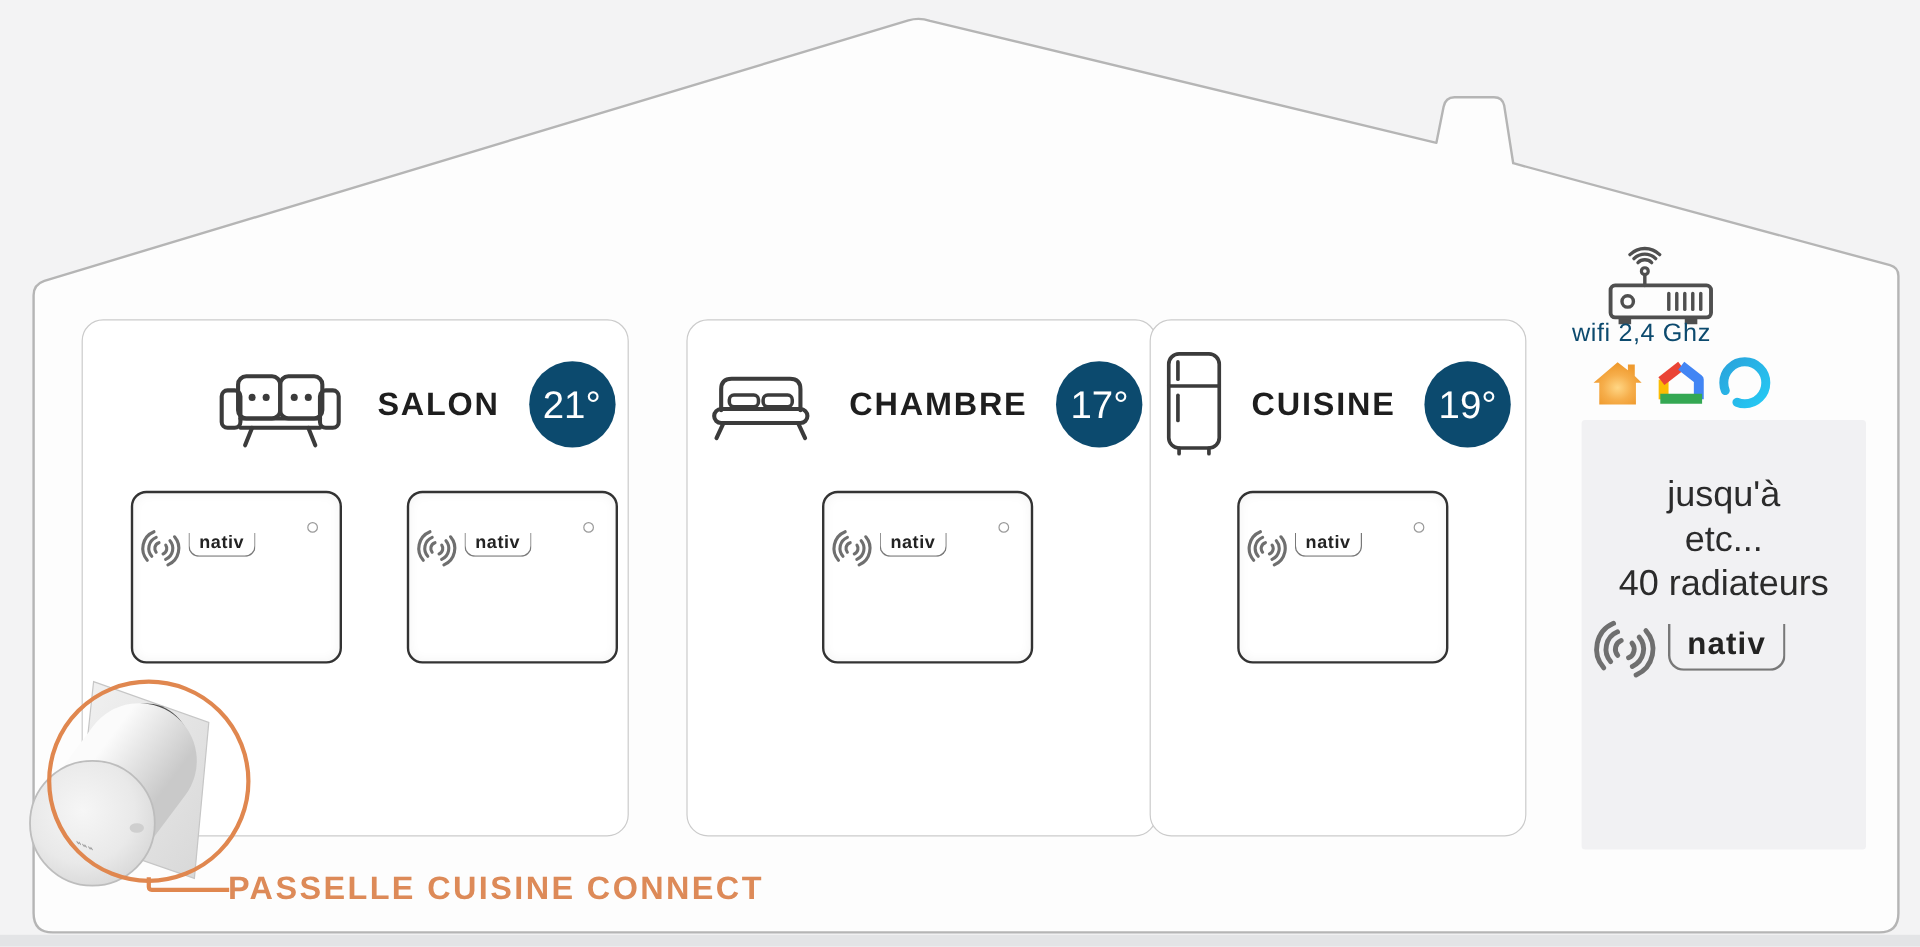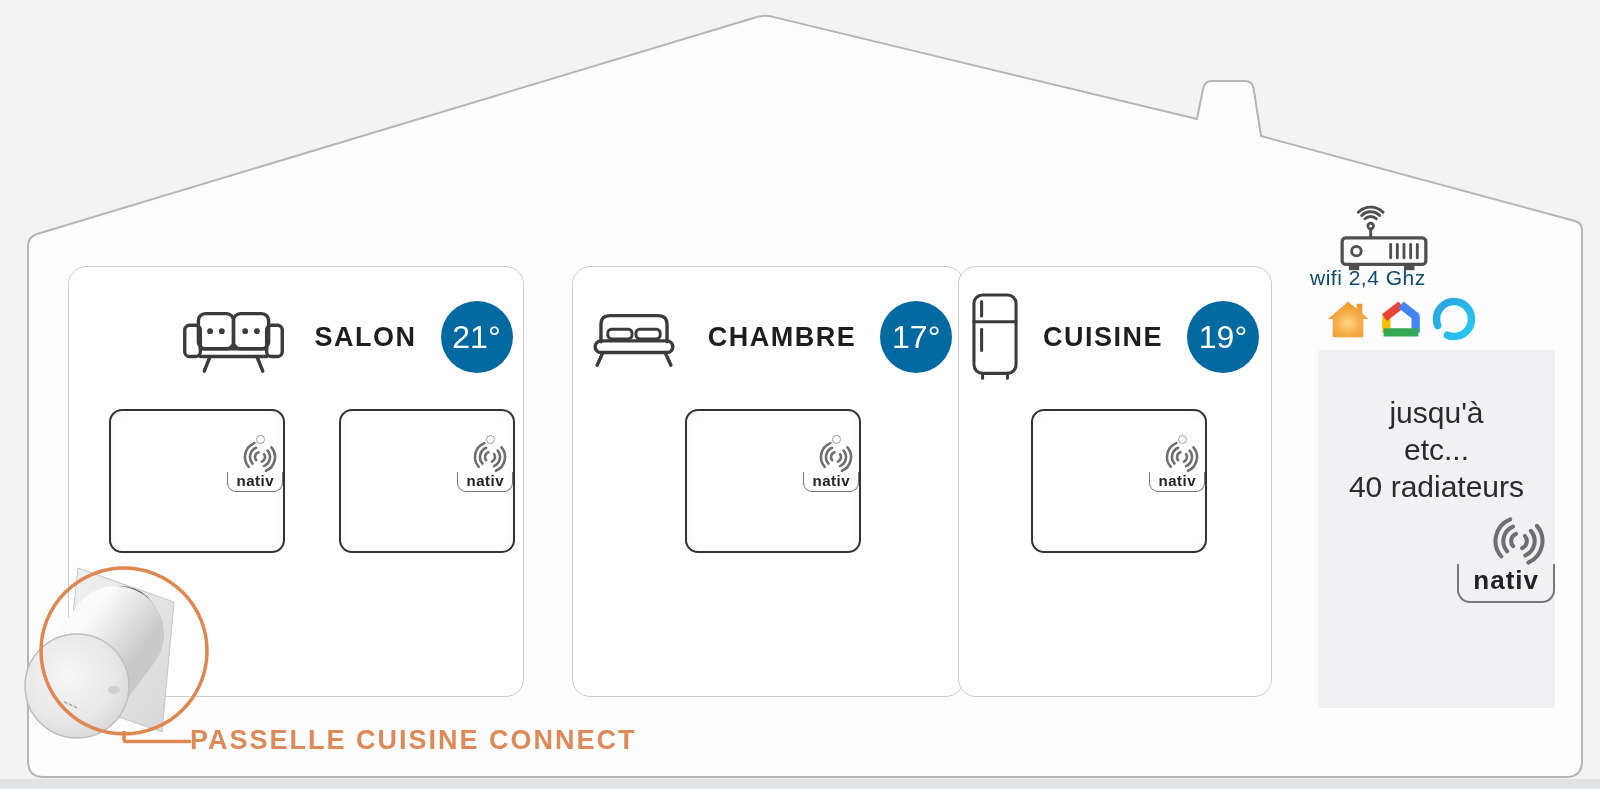--- a/index.html
+++ b/index.html
@@ -11,33 +11,33 @@
   #house-svg{position:absolute;left:0;top:0;width:1600px;height:789px;}
 
   
   .card{position:absolute;top:266px;height:429px;background:#fff;border:1.5px solid #cbcbcb;border-radius:18px;}
   #card-salon{left:68px;width:454px;}
   #card-chambre{left:572px;width:390px;}
   #card-cuisine{left:958px;width:312px;}
   .card-header{position:absolute;top:22px;left:0;right:0;height:96px;display:flex;align-items:center;justify-content:center;gap:24px;}
   #card-salon .card-header{transform:translateX(48px);}
   .room-name{font-size:27px;font-weight:600;letter-spacing:1.5px;color:#1e1e1e;white-space:nowrap;}
-  .temp-badge{width:72px;height:72px;border-radius:50%;background:#0369a1;color:#ffffff;display:flex;align-items:center;justify-content:center;font-size:32px;font-weight:400;flex-shrink:0;}
+  .temp-badge{width:72px;height:72px;border-radius:50%;background:#0c4a6e;color:#ffffff;display:flex;align-items:center;justify-content:center;font-size:32px;font-weight:400;flex-shrink:0;}
 
   
   .device{position:absolute;top:142px;width:172px;height:140px;background:#fff;border:2px solid #333;border-radius:13px;box-shadow:inset 0 0 10px rgba(0,0,0,.05);}
   .device .led{position:absolute;top:24px;right:18px;width:7px;height:7px;border:1.5px solid #9a9a9a;border-radius:50%;}
   .device .nativ-logo{position:absolute;left:0;right:0;top:32px;}
   #card-salon .device.d1{left:40px;}
   #card-salon .device.d2{left:270px;}
   #card-chambre .device{left:112px;}
   #card-cuisine .device{left:72px;}
 
   
-  .nativ-logo{display:flex;flex-direction:column;align-items:flex-end;}
+  .nativ-logo{display:flex;flex-direction:row;align-items:flex-start;}
   .nativ-arcs{width:46px;height:28px;}
   .nativ-word{font-size:15px;font-weight:bold;color:#232323;letter-spacing:.5px;border:1.7px solid #787878;border-top:none;border-radius:0 0 9px 9px;padding:0 8px 2px;line-height:1.15;margin-top:1px;}
   .nativ-logo.big .nativ-arcs{width:72px;height:44px;}
   .nativ-logo.big .nativ-word{font-size:26px;border-width:2.2px;border-radius:0 0 13px 13px;padding:2px 14px 5px;letter-spacing:1px;}
 
   
   #router-icon{left:1334px;top:196px;width:100px;height:78px;}
   #wifi-label{left:1310px;top:266px;width:160px;text-align:left;font-size:21px;color:#0c4a6e;letter-spacing:.5px;}
   #integrations{left:1325px;top:297px;display:flex;gap:8px;align-items:center;}
   #more-panel{left:1318px;top:350px;width:237px;height:358px;background:#f1f1f3;border-radius:3px;text-align:center;}

